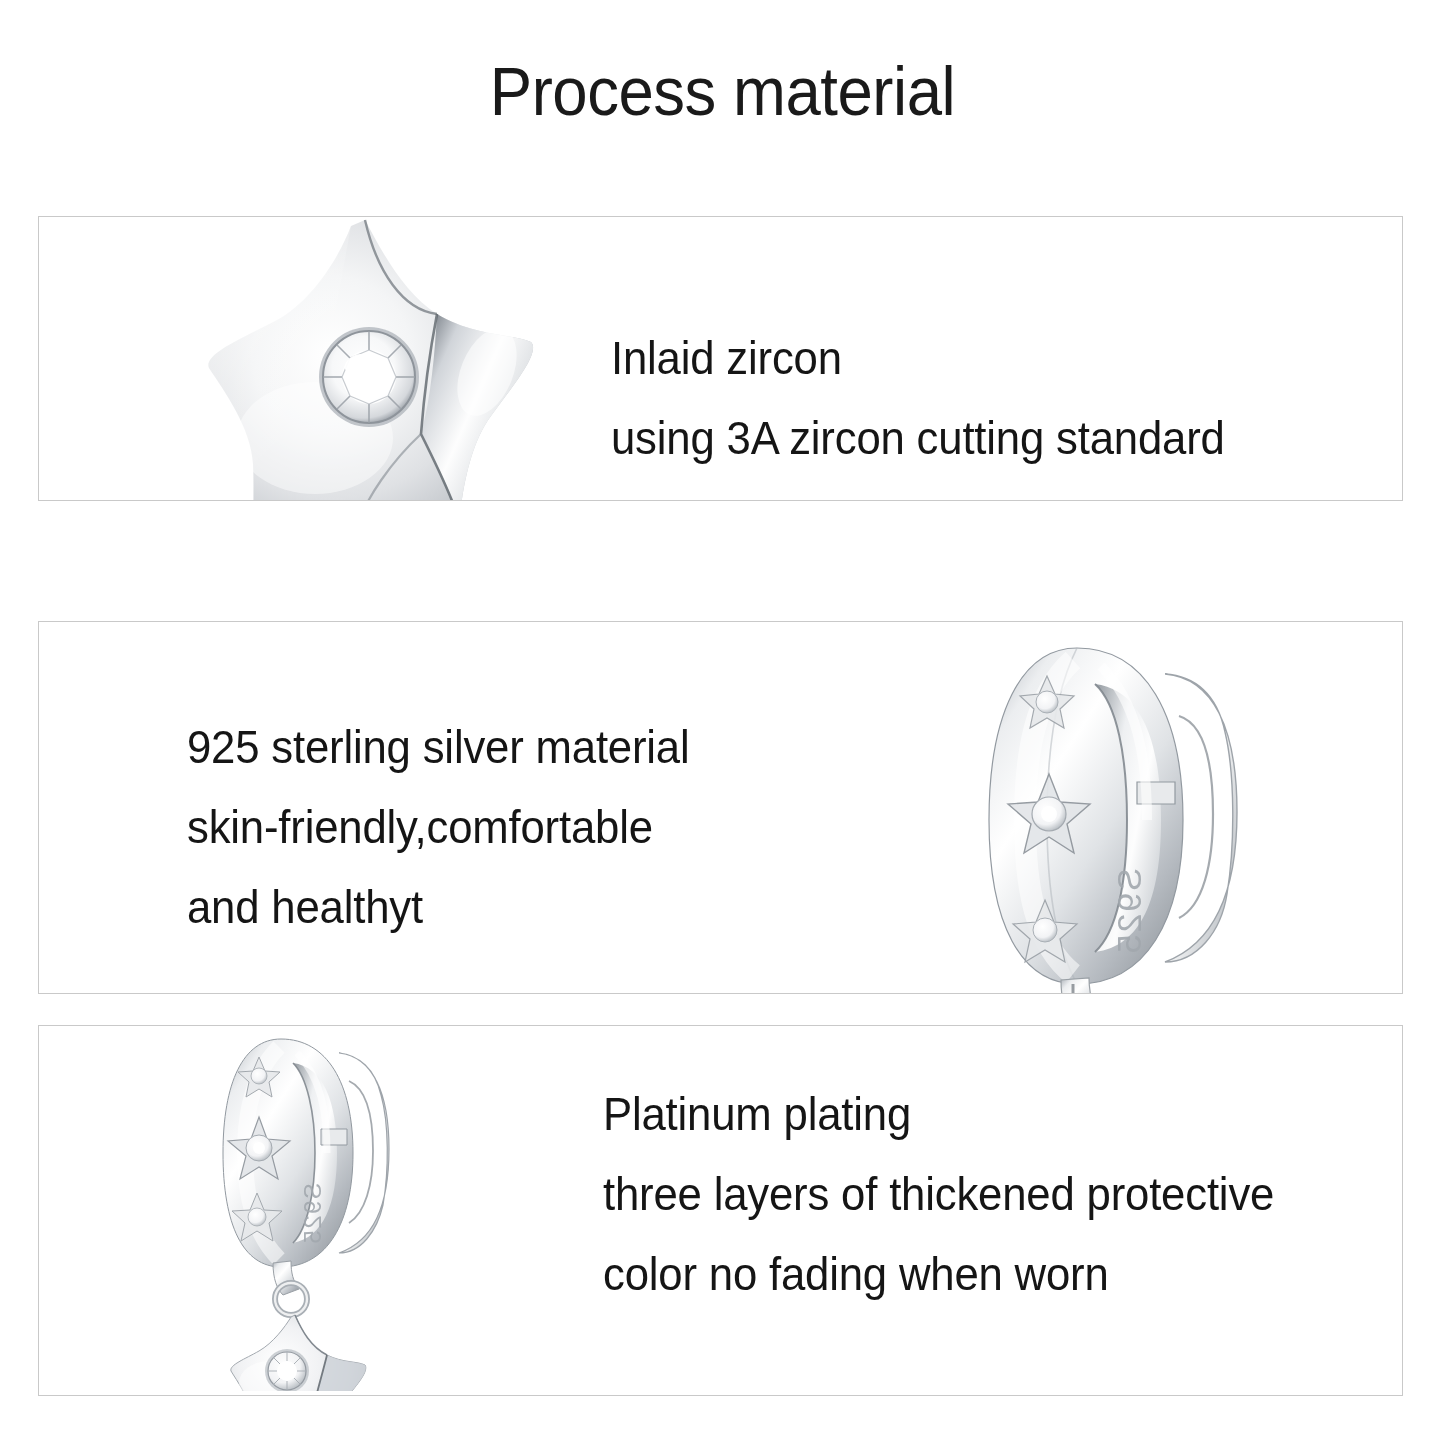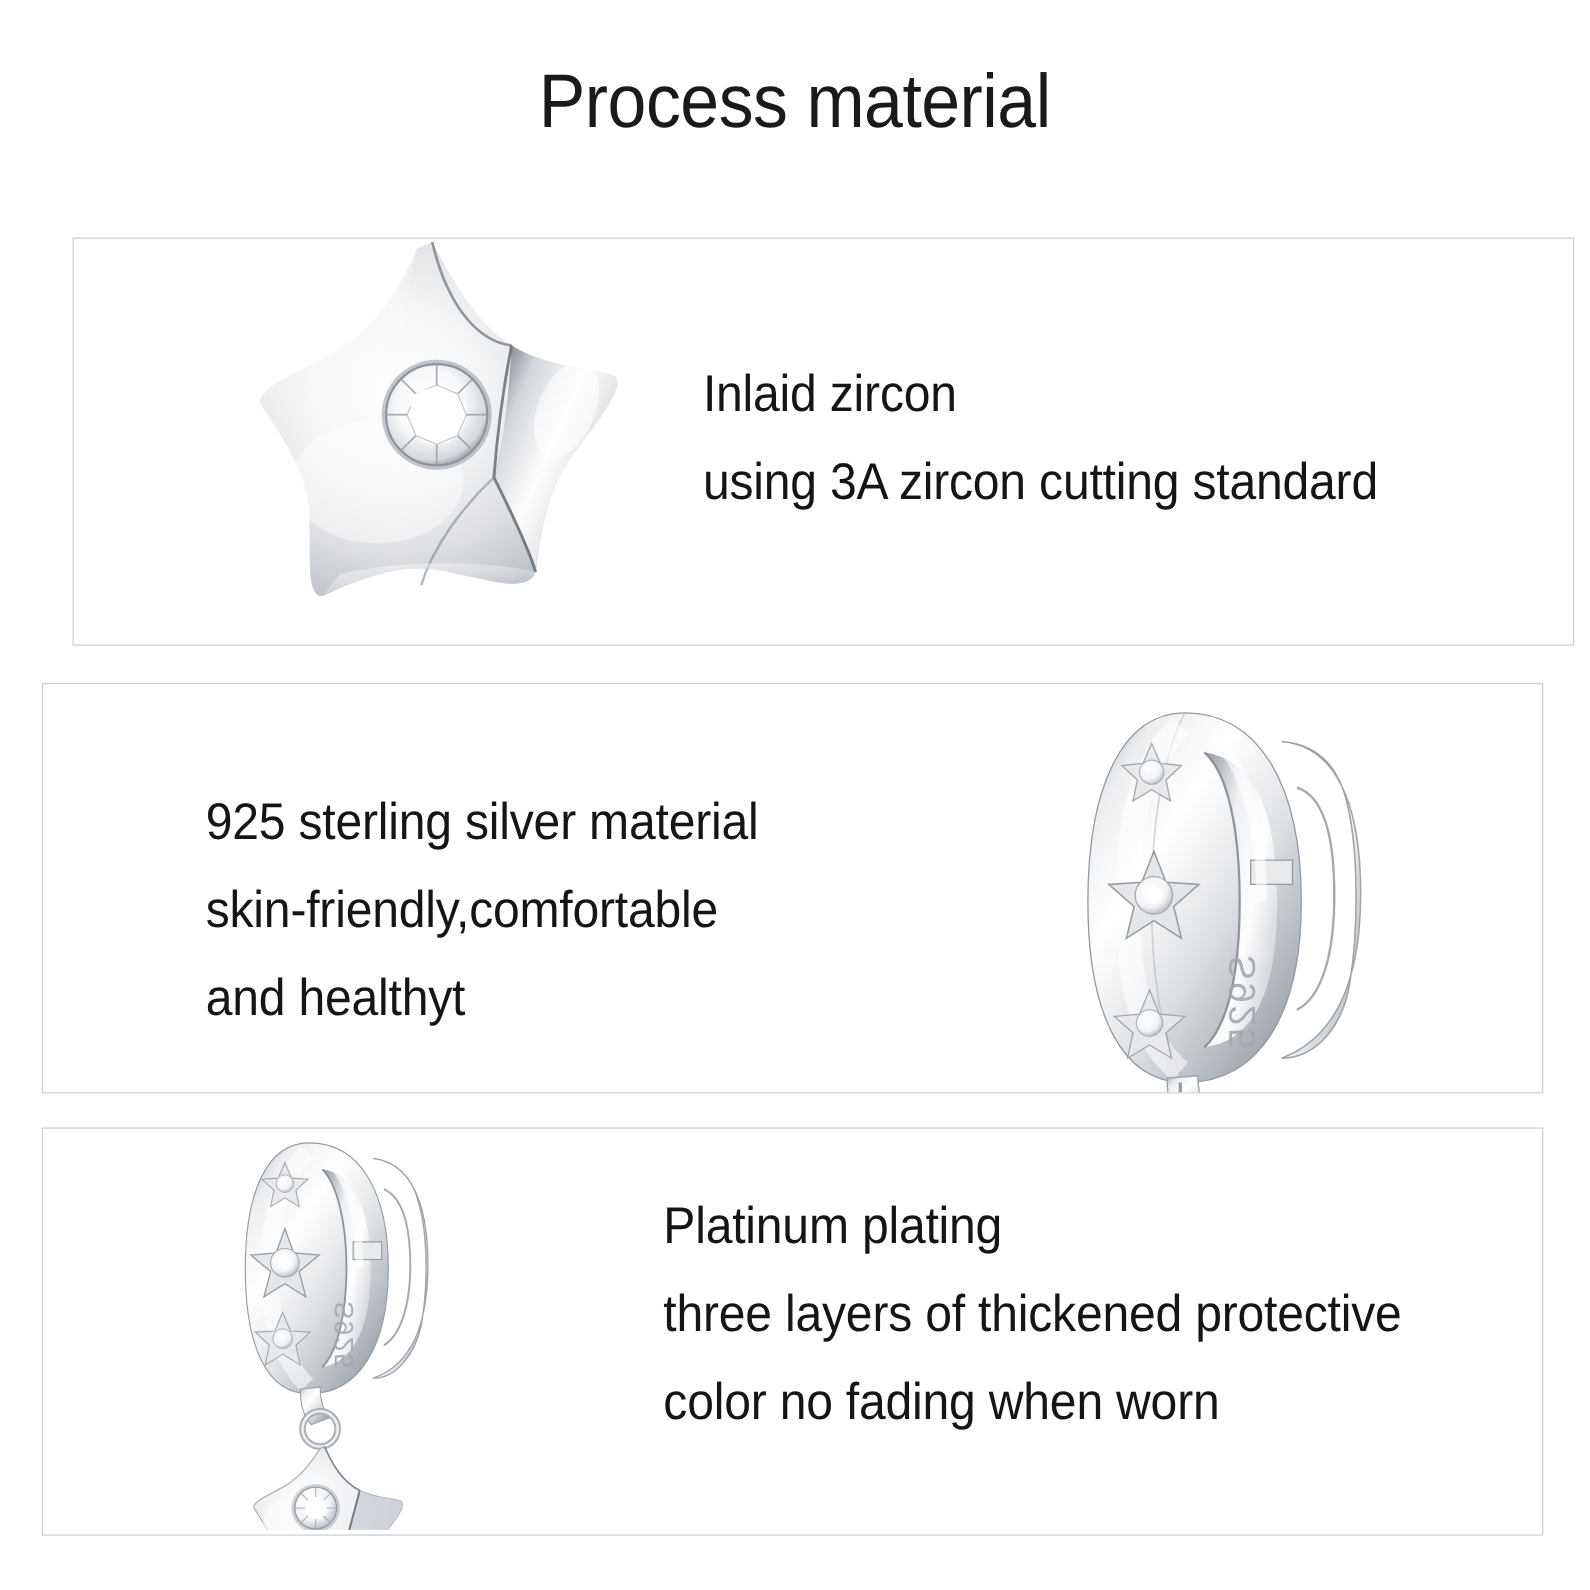--- a/index.html
+++ b/index.html
@@ -35,21 +35,21 @@
   
   .panel {
     position: absolute;
     left: 38px;
     width: 1365px;
     border: 1px solid #c9c9c9;
     background: #ffffff;
     box-sizing: border-box;
     overflow: hidden;
   }
-  #panel-1 { top: 216px;  height: 371px; margin-left: 28px; }
+  #panel-1 { top: 216px;  height: 285px; }
   #panel-2 { top: 621px;  height: 373px; padding-left: 40px; }
   #panel-3 { top: 1025px; height: 371px; }
 
   
   .copy {
     position: absolute;
     color: #151515;
     font-size: 47px;
     line-height: 80px;
     font-weight: 400;

